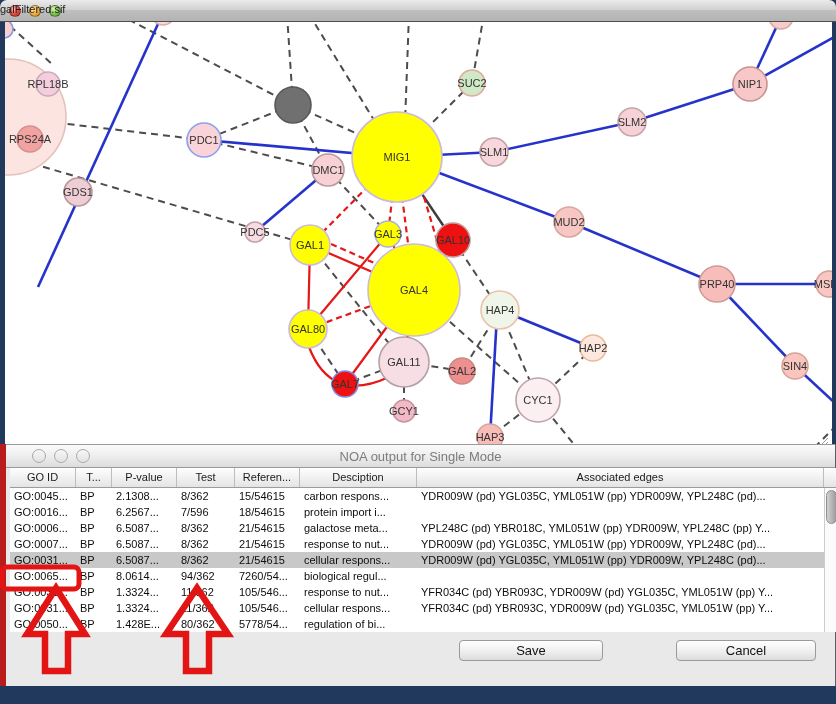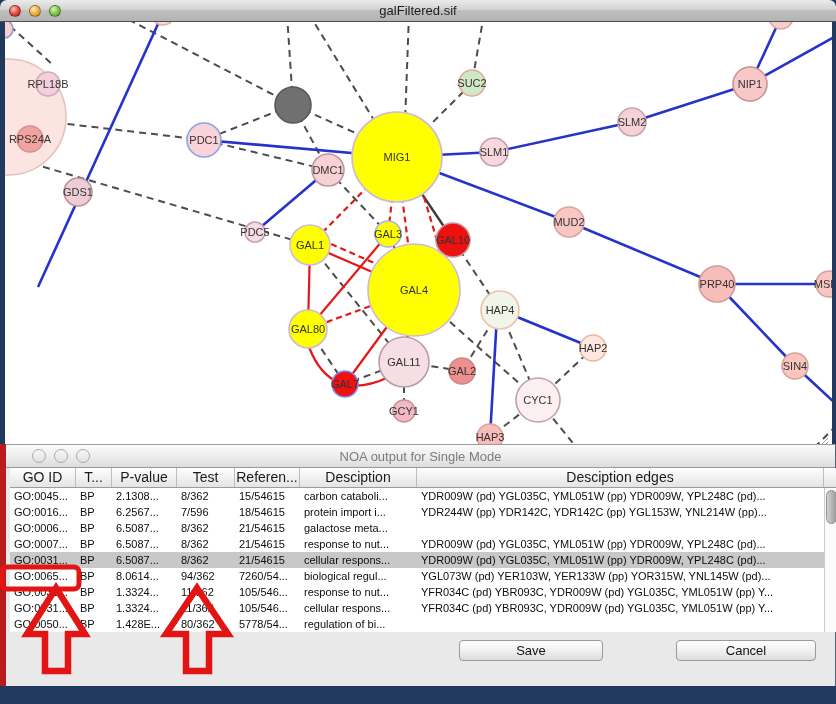--- a/index.html
+++ b/index.html
@@ -1,33 +1,33 @@
 <!DOCTYPE html>
 <html><head>
 <meta charset="utf-8">
 <style>
 *{margin:0;padding:0;box-sizing:border-box}
 html,body{width:836px;height:704px;overflow:hidden;background:#20395c;font-family:"Liberation Sans",sans-serif}
 #stage{position:relative;width:836px;height:704px}
 .titlebar{position:absolute;left:0;top:0;width:836px;height:22px;background:linear-gradient(#ebebeb,#d2d2d2 45%,#bfbfbf 50%,#b3b3b3);border-bottom:1px solid #4e4e4e;border-radius:7px 7px 0 0}
-.titlebar .title{position:absolute;left:0;right:0;top:3px;text-align:center;font-size:13px;color:#1d1d1d}
+.titlebar .title{position:absolute;left:0;right:0;top:3px;font-size:11px;color:#1d1d1d}
 .lights{position:absolute;left:9px;top:5px;display:flex;gap:8px}
 .light{width:12px;height:12px;border-radius:50%;border:1px solid rgba(0,0,0,.35)}
 .light.red{background:radial-gradient(circle at 35% 30%,#ffc0b8,#e0453c 55%,#a82a20)}
 .light.yellow{background:radial-gradient(circle at 35% 30%,#ffe9b5,#ecac3d 55%,#c07c18)}
 .light.green{background:radial-gradient(circle at 35% 30%,#d6f3b4,#7cc04c 55%,#4f9427)}
 #graph-svg{position:absolute;left:0;top:22px}
 #noa{position:absolute;left:0;top:444px;width:836px;height:242px;background:#e9e9e9;border-left:6px solid #b91c1c;border-right:1px solid #55606e}
 #noa .bar{position:absolute;left:0;top:0;width:100%;height:24px;background:linear-gradient(#fbfbfb,#ececec 55%,#dddddd);border-bottom:1px solid #9a9a9a;border-top:1px solid #9a9a9a}
 #noa .bar .title{position:absolute;left:0;right:0;top:4px;text-align:center;font-size:13px;color:#7c7c7c}
 #noa .bar .lights{left:26px;top:4px;gap:8px}
 .hlight{width:14px;height:14px;border-radius:50%;border:1px solid #a9a9a9;background:linear-gradient(#f7f7f7,#e2e2e2)}
 #table{position:absolute;left:4px;top:24px;width:828px;height:164px;background:#fff}
 .thead{display:grid;grid-template-columns:66px 36px 65px 58px 65px 117px 407px 14px;height:20px;background:linear-gradient(#fefefe,#e4e4e4);border-bottom:1px solid #9c9c9c}
-.thead div{font-size:14px;line-height:19px;text-align:center;color:#1a1a1a;border-right:1px solid #bdbdbd;overflow:hidden;white-space:nowrap}
+.thead div{font-size:11px;line-height:19px;text-align:center;color:#1a1a1a;border-right:1px solid #bdbdbd;overflow:hidden;white-space:nowrap}
 .tbody{position:absolute;left:0;top:20px;width:814px;height:128px}
 .row{display:grid;grid-template-columns:66px 36px 65px 58px 65px 117px 407px;height:16px}
 .row div{font-size:11px;line-height:16px;padding-left:4px;white-space:nowrap;overflow:hidden;color:#0d0d0d}
 .row.sel{background:#c8c8c8}
 #scroll{position:absolute;right:0;top:20px;width:14px;height:144px;background:#fbfbfb;border-left:1px solid #ccc}
 #thumb{position:absolute;left:1px;top:2px;width:11px;height:34px;border-radius:6px;background:linear-gradient(90deg,#d2d2d2,#9b9b9b);border:1px solid #8f8f8f}
 .btn{position:absolute;top:196px;height:21px;font-size:13px;color:#111;background:linear-gradient(#ffffff,#ededed 60%,#dcdcdc);border:1px solid #9a9a9a;border-radius:4px}
 #save{left:453px;width:144px}
 #cancel{left:670px;width:140px}
 #anno{position:absolute;left:0;top:0;z-index:40;pointer-events:none}
@@ -188,49 +188,49 @@
       <span class="title">NOA output for Single Mode</span>
     </div>
     <div id="table">
       <div class="thead" id="thead">
           <div>GO ID</div>
           <div>T...</div>
           <div>P-value</div>
           <div>Test</div>
           <div>Referen...</div>
           <div>Desciption</div>
-          <div>Desciption edges</div>
+          <div>Associated edges</div>
           <div></div>
         </div>
       <div class="tbody" id="tbody">
           <div class="row">
             <div>GO:0045...</div>
             <div>BP</div>
             <div>2.1308...</div>
             <div>8/362</div>
             <div>15/54615</div>
-            <div>carbon cataboli...</div>
+            <div>carbon respons...</div>
             <div>YDR009W (pd) YGL035C, YML051W (pp) YDR009W, YPL248C (pd)...</div>
           </div>
           <div class="row">
             <div>GO:0016...</div>
             <div>BP</div>
             <div>6.2567...</div>
             <div>7/596</div>
             <div>18/54615</div>
             <div>protein import i...</div>
-            <div>YDR244W (pp) YDR142C, YDR142C (pp) YGL153W, YNL214W (pp)...</div>
           </div>
           <div class="row">
             <div>GO:0006...</div>
             <div>BP</div>
             <div>6.5087...</div>
             <div>8/362</div>
             <div>21/54615</div>
             <div>galactose meta...</div>
+            <div>YPL248C (pd) YBR018C, YML051W (pp) YDR009W, YPL248C (pp) Y...</div>
           </div>
           <div class="row">
             <div>GO:0007...</div>
             <div>BP</div>
             <div>6.5087...</div>
             <div>8/362</div>
             <div>21/54615</div>
             <div>response to nut...</div>
             <div>YDR009W (pd) YGL035C, YML051W (pp) YDR009W, YPL248C (pd)...</div>
           </div>
@@ -243,21 +243,20 @@
             <div>cellular respons...</div>
             <div>YDR009W (pd) YGL035C, YML051W (pp) YDR009W, YPL248C (pd)...</div>
           </div>
           <div class="row">
             <div>GO:0065...</div>
             <div>BP</div>
             <div>8.0614...</div>
             <div>94/362</div>
             <div>7260/54...</div>
             <div>biological regul...</div>
-            <div>YGL073W (pd) YER103W, YER133W (pp) YOR315W, YNL145W (pd)...</div>
           </div>
           <div class="row">
             <div>GO:0031...</div>
             <div>BP</div>
             <div>1.3324...</div>
             <div>11/362</div>
             <div>105/546...</div>
             <div>response to nut...</div>
             <div>YFR034C (pd) YBR093C, YDR009W (pd) YGL035C, YML051W (pp) Y...</div>
           </div>

